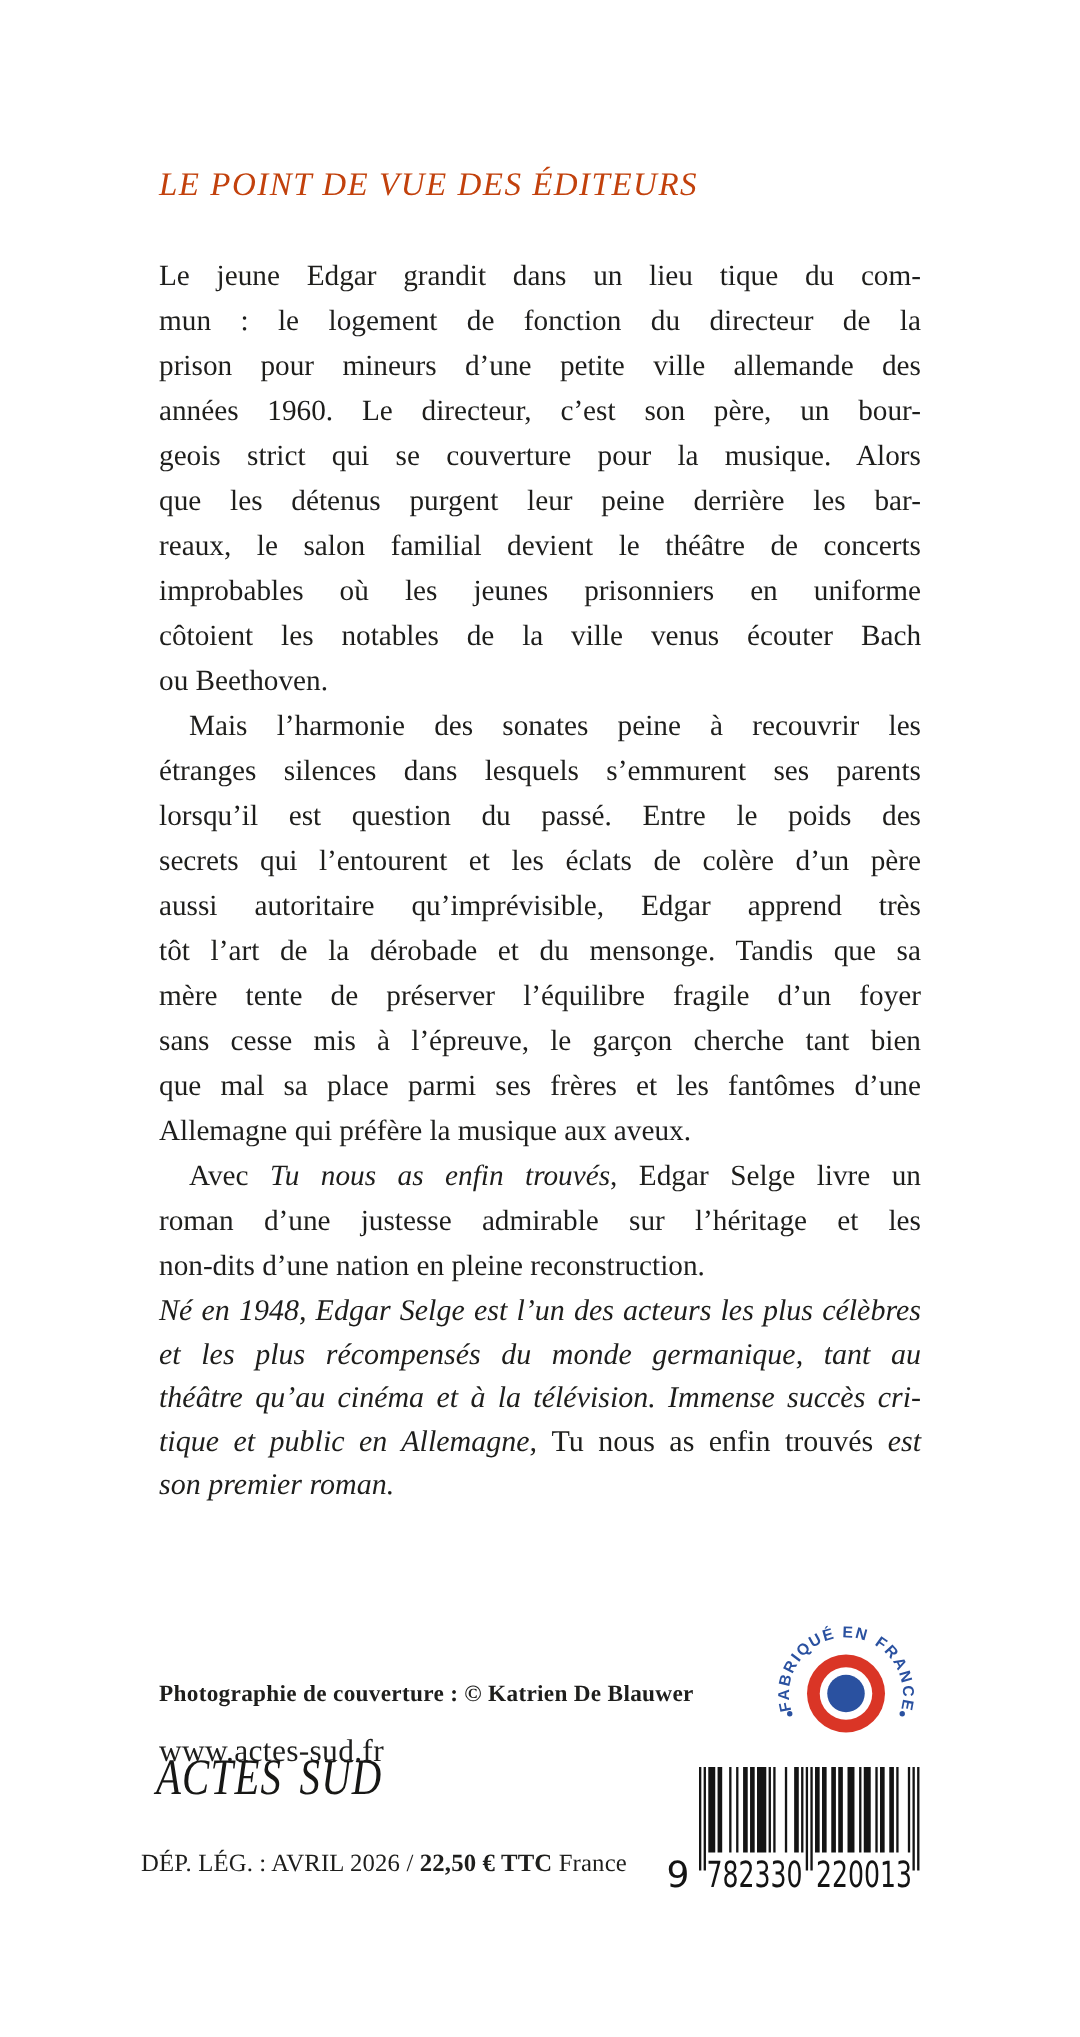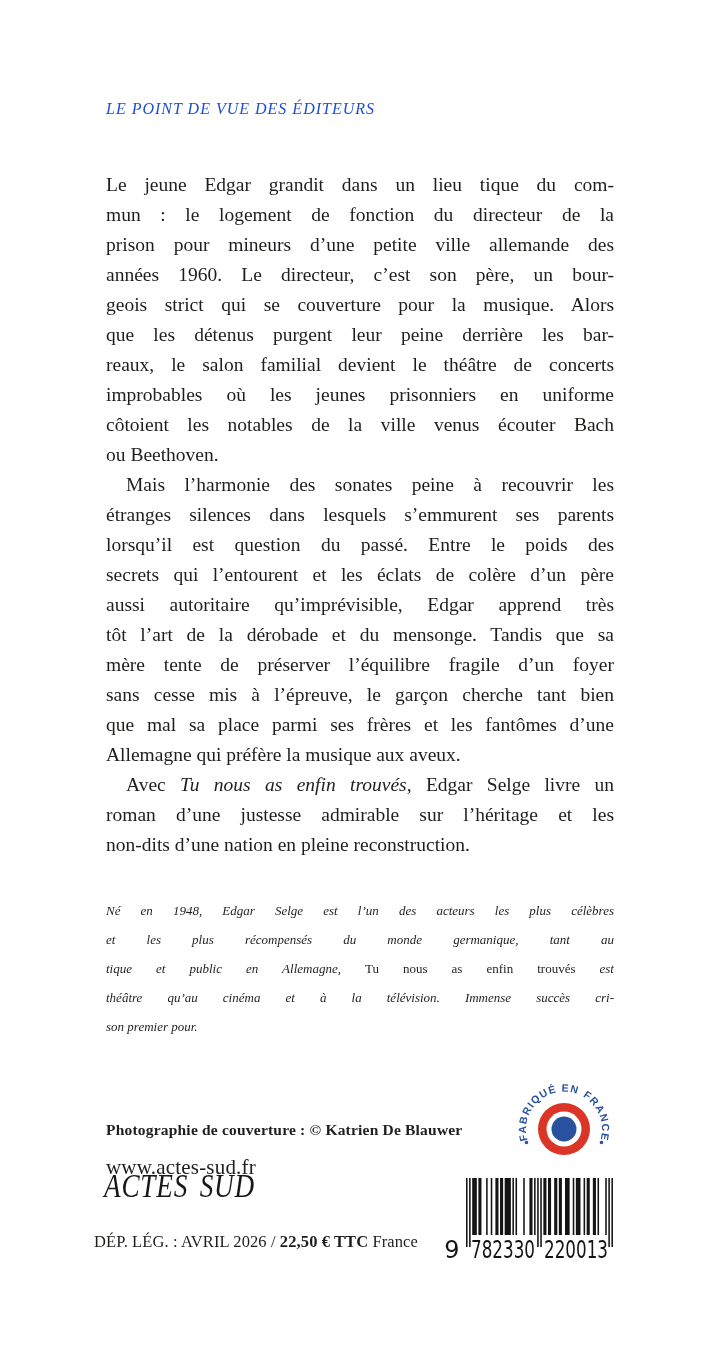--- a/index.html
+++ b/index.html
@@ -6,25 +6,25 @@
   .cover{
     position:relative;
     width:720px;height:1358px;
     margin:0 auto;
     background:#ffffff;
     font-family:"Liberation Serif", serif;
     color:#1e1e1c;
     overflow:hidden;
   }
   .series-title{
-    position:absolute;left:106px;top:100px;
+    position:absolute;left:106px;top:110px;
     font-style:italic;
-    font-size:16px;
+    font-size:22px;
     letter-spacing:1px;
-    color:#1d4ed8;
+    color:#c2410c;
     white-space:nowrap;
   }
   .text-block{
     position:absolute;left:106px;top:170px;width:508px;
     font-size:19.5px;
   }
   .text-block .para{margin:0;}
   .tline{
     height:30px;line-height:30px;
     text-align:justify;
@@ -32,22 +32,21 @@
     text-align-last:justify;
     white-space:normal;
   }
   .tline.last{
     -moz-text-align-last:left;
     text-align-last:left;
     font-family:Liberation Serif, serif;
   }
   .first-indent{text-indent:20px;}
   #bio-block{
-    margin-top:36px;
-    font-size:13px;
+    font-size:20px;
   }
   #bio-block .tline{height:29px;line-height:29px;}
   .photo-credit{
     position:absolute;left:106px;top:1121px;
     font-size:15.5px;font-weight:bold;
     letter-spacing:.2px;
     white-space:nowrap;
   }
   .badge{position:absolute;left:510px;top:1075px;}
   .publisher-logo{
@@ -122,23 +121,23 @@
         <div class="para">
           <div class="tline first-indent"><span>Avec </span><span style="font-style: italic;">Tu nous as enfin trouvés</span><span>, Edgar Selge livre un</span></div>
           <div class="tline"><span>roman d’une justesse admirable sur l’héritage et les</span></div>
           <div class="tline last"><span>non-dits d’une nation en pleine reconstruction.</span></div>
         </div>
       </div>
     <div id="bio-block">
         <div class="para" style="font-style: italic;">
           <div class="tline"><span>Né en 1948, Edgar Selge est l’un des acteurs les plus célèbres</span></div>
           <div class="tline"><span>et les plus récompensés du monde germanique, tant au</span></div>
+          <div class="tline"><span>théâtre qu’au cinéma et à la télévision. Immense succès cri-</span></div>
           <div class="tline"><span>tique et public en Allemagne, </span><span style="font-style: normal;">Tu nous as enfin trouvés</span><span> est</span></div>
-          <div class="tline"><span>théâtre qu’au cinéma et à la télévision. Immense succès cri-</span></div>
-          <div class="tline last"><span>son premier pour.</span></div>
+          <div class="tline last"><span>son premier roman.</span></div>
         </div>
       </div>
   </div>
 
   <div class="photo-credit">Photographie de couverture : © Katrien De Blauwer</div>
 
   <svg class="badge" width="108" height="108" viewBox="-54 -54 108 108" aria-hidden="true">
     <circle cx="0" cy="0" r="26" fill="#da3526"></circle>
     <circle cx="0" cy="0" r="17.5" fill="#ffffff"></circle>
     <circle cx="0" cy="0" r="12.5" fill="#2a51a0"></circle>

